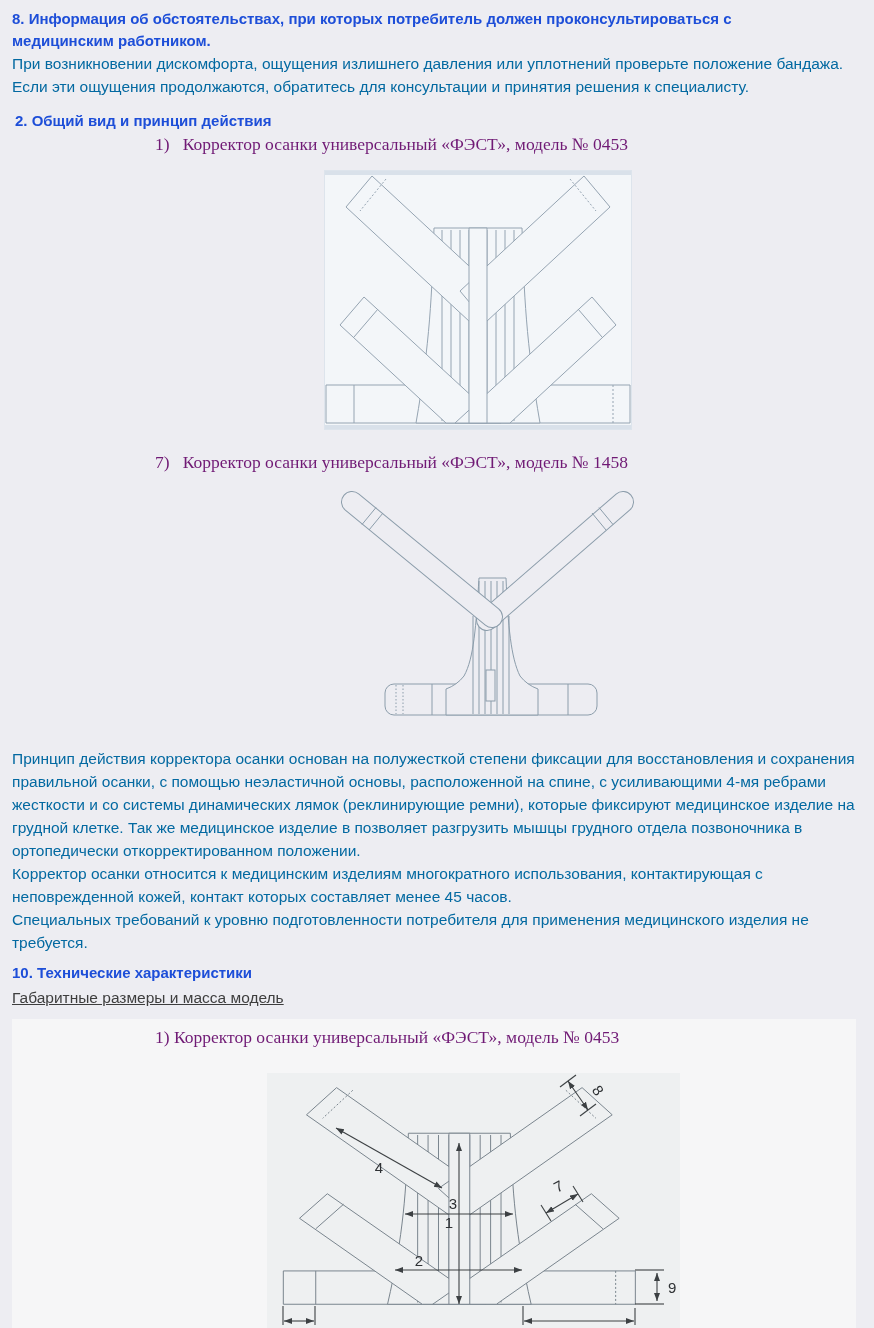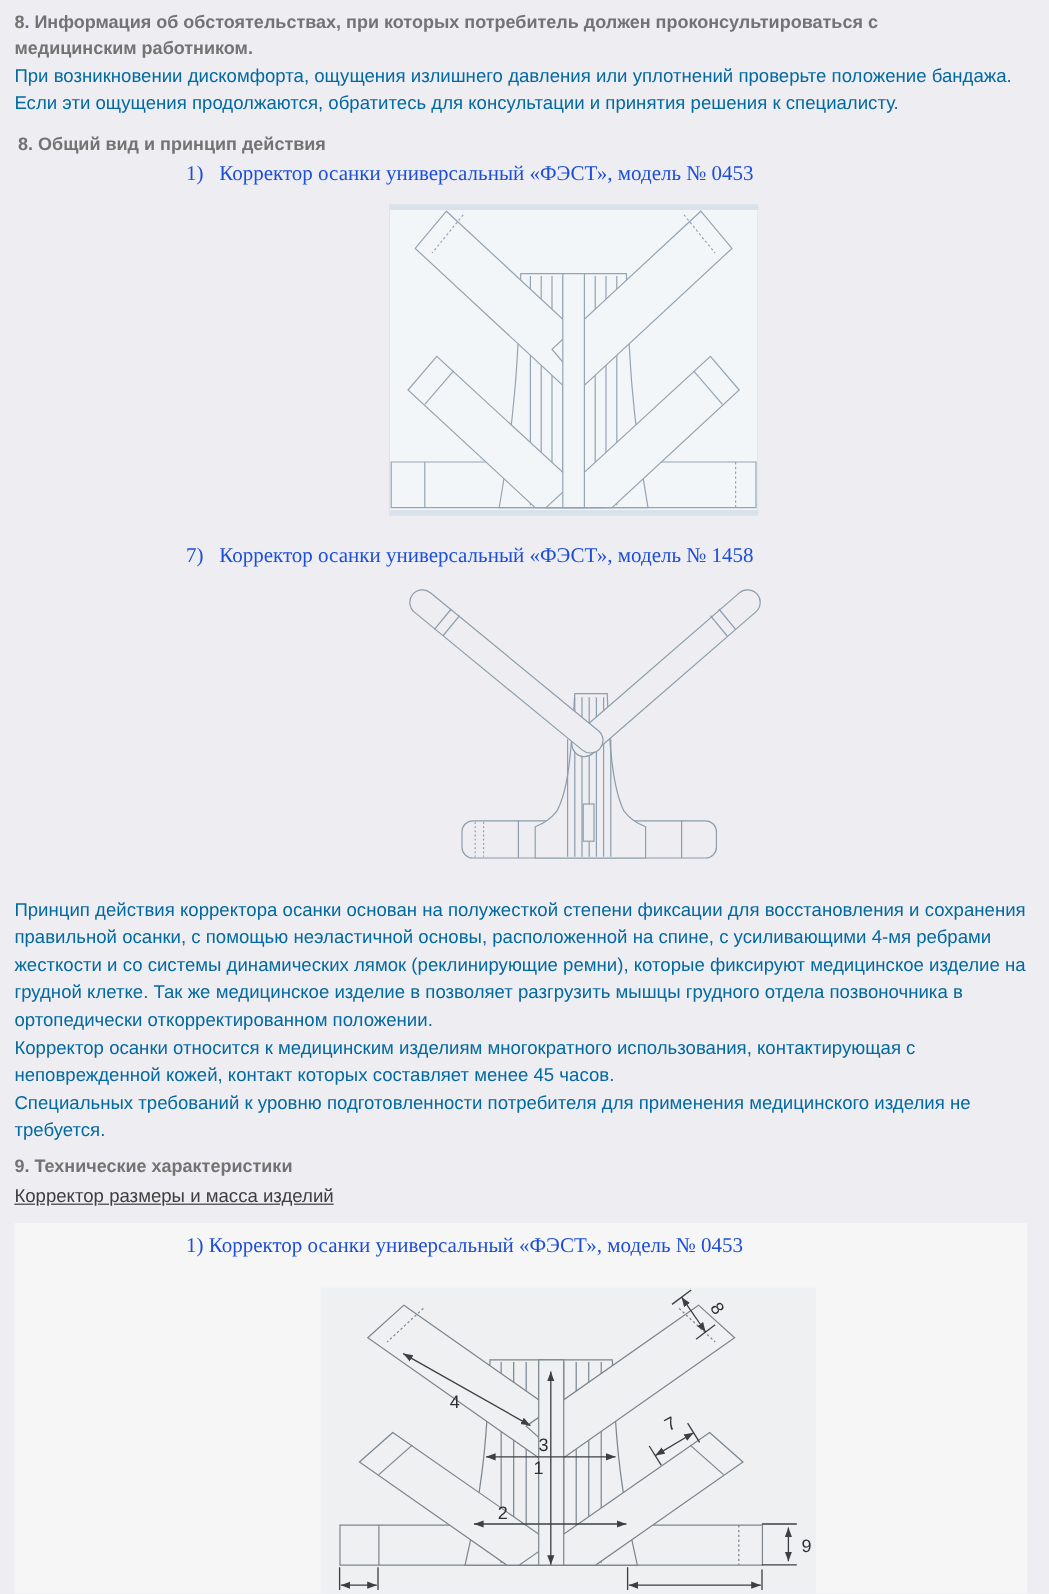--- a/index.html
+++ b/index.html
@@ -3,26 +3,26 @@
 <meta charset="utf-8">
 <style>
   html,body{margin:0;padding:0}
   body{
     width:874px;height:1328px;overflow:hidden;
     background:#ededf2;
     font-family:"Liberation Sans",sans-serif;
     -webkit-font-smoothing:antialiased;
   }
   .page{padding:8px 18px 0 12px}
-  .h-bold{font-weight:700;font-size:15px;line-height:22px;color:#737373;max-width:800px}
+  .h-bold{font-weight:700;font-size:15px;line-height:22px;color:#1d4ed8;max-width:800px}
   .body-text{margin:0;font-size:15.5px;line-height:23px;color:#0369a1;max-width:844px}
   .sp9{margin-top:12px;padding-left:3px}
   .fig-caption{
     font-family:"Liberation Serif",serif;font-size:17.5px;line-height:20px;
-    color:#1d4ed8;margin:0 0 0 143px;white-space:pre-wrap
+    color:#701a75;margin:0 0 0 143px;white-space:pre-wrap
   }
   .fig1-wrap{margin:16px 0 0 312px;width:308px;height:260px}
   .c2{margin-top:22px}
   .fig2-wrap{margin:14px 0 0 318px;width:315px;height:235px}
   .paras{margin-top:26px}
   .paras p{margin:0}
   .sp10{margin-top:8px}
   .subheading-underline{
     margin-top:2px;font-size:15.5px;line-height:23px;color:#3e3e3e;
     text-decoration:underline;display:inline-block
@@ -34,21 +34,21 @@
   #corrector *{vector-effect:non-scaling-stroke}
 </style>
 </head>
 <body>
 
 <div class="page">
 
   <div class="h-bold">8. Информация об обстоятельствах, при которых потребитель должен проконсультироваться с медицинским работником.</div>
   <p class="body-text">При возникновении дискомфорта, ощущения излишнего давления или уплотнений проверьте положение бандажа. Если эти ощущения продолжаются, обратитесь для консультации и принятия решения к специалисту.</p>
 
-  <div class="h-bold sp9">8. Общий вид и принцип действия</div>
+  <div class="h-bold sp9">2. Общий вид и принцип действия</div>
 
   <div class="fig-caption" style="margin-top:2px">1)   Корректор осанки универсальный «ФЭСТ», модель № 0453</div>
 
   <div class="fig1-wrap">
     <svg width="308" height="260" viewBox="0 0 308 260">
       <defs>
         <g id="corrector" fill="var(--figfill,#f3f6f9)" stroke-width="1">
 
           <rect x="2" y="212" width="304" height="38"></rect>
           <line x1="30" y1="212" x2="30" y2="250" fill="none"></line>
@@ -127,22 +127,22 @@
       </g>
     </svg>
   </div>
 
   <div class="paras">
     <p class="body-text">Принцип действия корректора осанки основан на полужесткой степени фиксации для восстановления и сохранения правильной осанки, с помощью неэластичной основы, расположенной на спине, с усиливающими 4-мя ребрами жесткости и со системы динамических лямок (реклинирующие ремни), которые фиксируют медицинское изделие на грудной клетке. Так же медицинское изделие в позволяет разгрузить мышцы грудного отдела позвоночника в ортопедически откорректированном положении.</p>
     <p class="body-text">Корректор осанки относится к медицинским изделиям многократного использования, контактирующая с неповрежденной кожей, контакт которых составляет менее 45 часов.</p>
     <p class="body-text">Специальных требований к уровню подготовленности потребителя для применения медицинского изделия не требуется.</p>
   </div>
 
-  <div class="h-bold sp10">9. Технические характеристики</div>
-  <div class="subheading-underline">Корректор размеры и масса изделий</div>
+  <div class="h-bold sp10">10. Технические характеристики</div>
+  <div class="subheading-underline">Габаритные размеры и масса модель</div>
 
   <div class="panel">
     <div class="fig-caption c3">1) Корректор осанки универсальный «ФЭСТ», модель № 0453</div>
 
     <div class="fig3-wrap">
       <svg width="413" height="273" viewBox="0 0 413 273">
         <defs>
           <marker id="ah" markerWidth="9" markerHeight="8" refX="8" refY="3.5" orient="auto" markerUnits="userSpaceOnUse">
             <path d="M0,0.5 L8,3.5 L0,6.5 Z" fill="#3c4043" stroke="none"></path>
           </marker>

